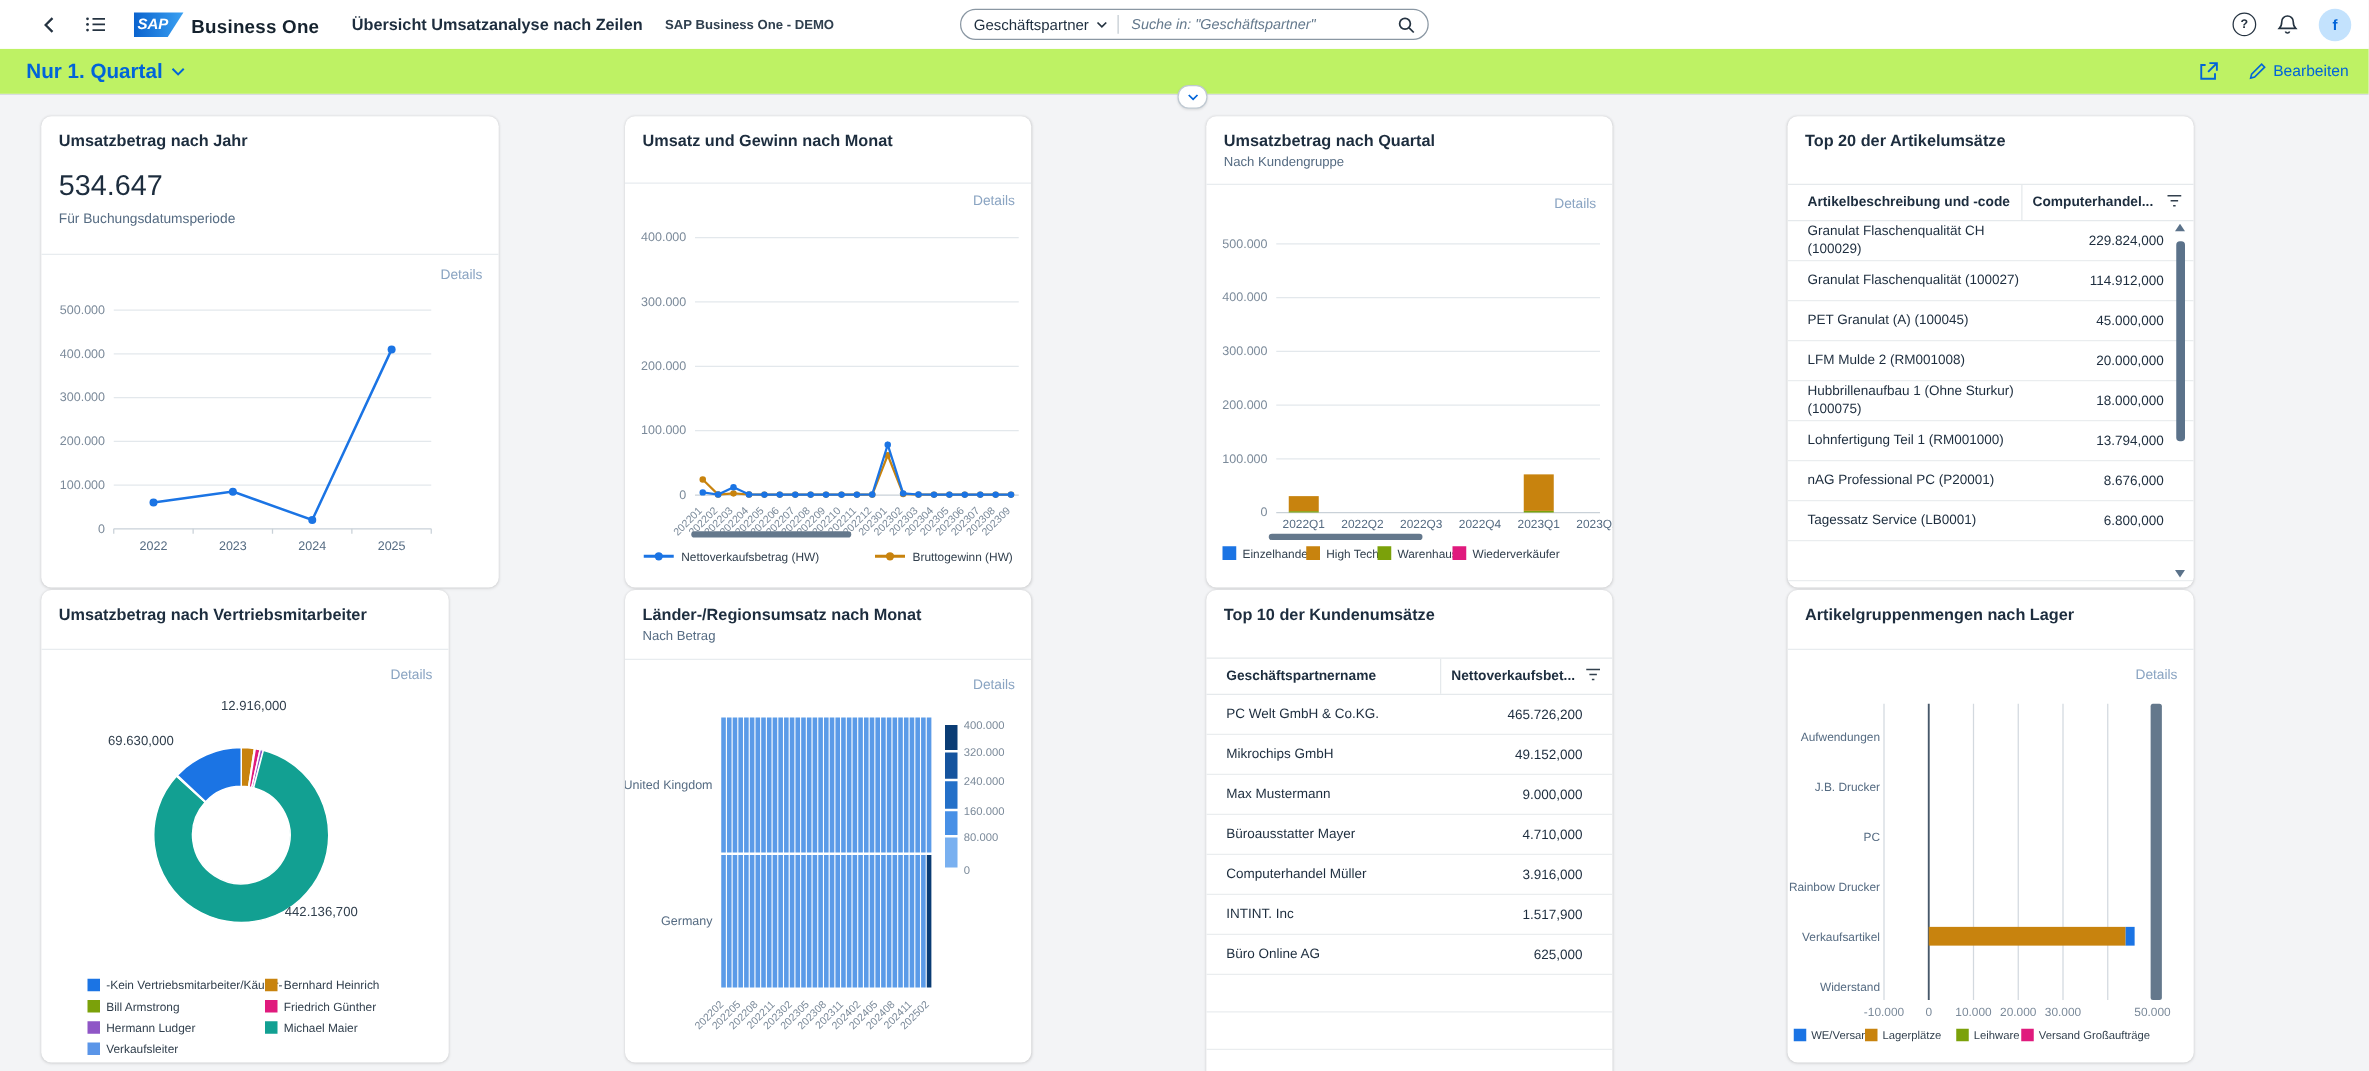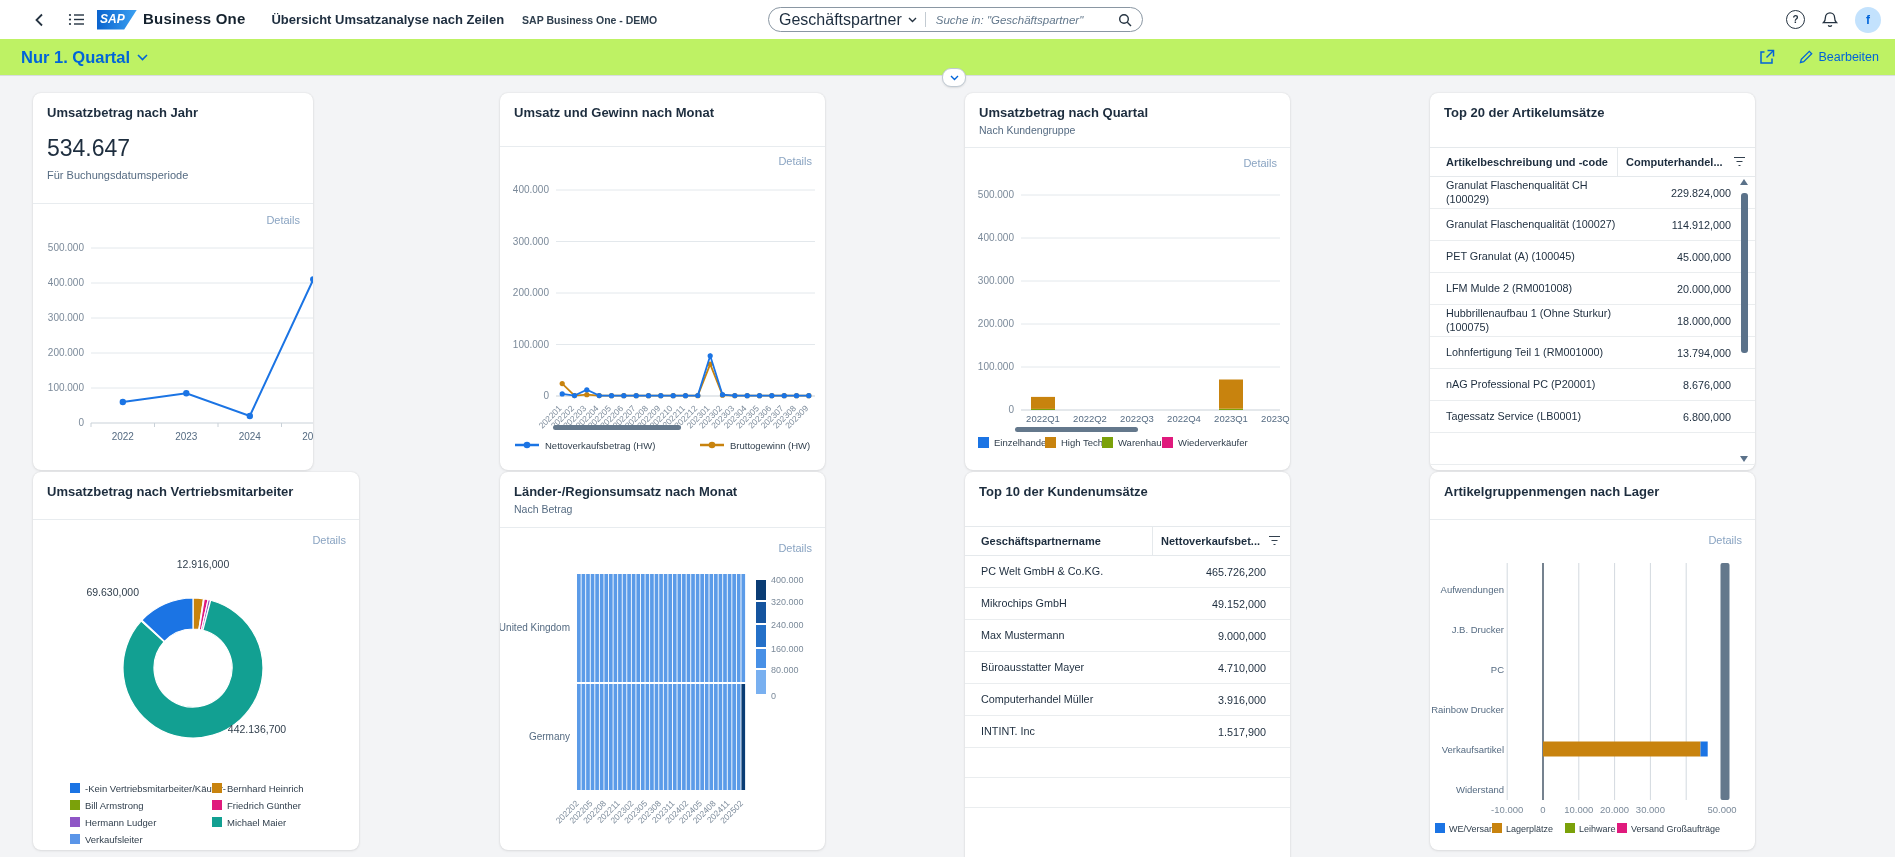--- a/index.html
+++ b/index.html
@@ -3,27 +3,27 @@
 <meta charset="utf-8">
 <style>
   html,body{margin:0;padding:0}
   body{width:1895px;height:857px;background:#F3F4F6;font-family:"Liberation Sans","DejaVu Sans",sans-serif;color:#1D2D3E;overflow:hidden;position:relative}
   svg{font-family:inherit}
   
   .topbar{position:absolute;left:0;top:0;width:1895px;height:39px;background:#fff;display:flex;align-items:center;z-index:5}
   .icon-btn{background:none;border:none;padding:2px 4px;cursor:pointer;display:flex;align-items:center}
   .back-btn{margin-left:30px}
   .switch-btn{margin-left:16px}
-  .logo{display:flex;align-items:flex-start;margin-left:8px}
+  .logo{display:flex;align-items:flex-end;margin-left:18px}
   .sap-badge{display:inline-flex;align-items:flex-start;width:40px;height:20px;background:linear-gradient(90deg,#0A63CE 0%,#3BA1F2 100%);clip-path:polygon(0 0,100% 0,68% 100%,0 100%);color:#fff;font-style:italic;font-weight:700;font-size:12px;padding:2px 0 0 3px;box-sizing:border-box}
   .brand{font-size:15px;font-weight:700;color:#15222E;margin-left:6px;letter-spacing:.2px}
   .page-title{font-size:13px;font-weight:700;color:#1D2D3E;margin-left:26px}
   .system-name{font-size:10.5px;font-weight:700;color:#30404F;margin-left:18px}
   .search{position:absolute;left:768px;top:7px;width:375px;height:25px;border:1px solid #8A97A3;border-radius:13px;background:#fff;display:flex;align-items:center;box-sizing:border-box;padding:0 10px}
-  .scope{display:flex;align-items:center;gap:6px;font-size:16px;color:#1D2D3E;cursor:pointer;white-space:nowrap}
+  .scope{display:flex;align-items:center;gap:6px;font-size:12px;color:#1D2D3E;cursor:pointer;white-space:nowrap}
   .search .sep{width:1px;height:15px;background:#C3CBD2;margin:0 8px}
   .search input{flex:1;border:none;outline:none;font-size:11.5px;color:#1D2D3E;font-family:inherit;background:transparent}
   .search input::placeholder{font-style:italic;color:#63788C}
   .top-right{position:absolute;right:14px;top:0;height:39px;display:flex;align-items:center;gap:17px}
   .help-circle{width:17px;height:17px;border:1.6px solid #253341;border-radius:50%;display:flex;align-items:center;justify-content:center;font-size:10px;font-weight:700;color:#253341;cursor:pointer}
   .avatar{width:26px;height:26px;border-radius:50%;background:#C3E2FD;color:#0064D9;font-weight:700;font-size:12px;display:flex;align-items:center;justify-content:center;cursor:pointer}
   
   .subbar{position:absolute;left:0;top:39px;width:1895px;height:36px;background:#bef264;display:flex;align-items:center;z-index:4}
   .variant{display:flex;align-items:center;gap:7px;margin-left:21px;cursor:pointer}
   .variant-title{font-size:16.5px;font-weight:700;color:#0064D9}
@@ -134,21 +134,21 @@
     </span>
   </div>
 </div>
 <div class="main-divider"></div>
 <div class="collapse-pill">
   <svg width="9" height="6" viewBox="0 0 9 6">
       <path d="M1 1l3.5 3.5L8 1" fill="none" stroke="#0064D9" stroke-width="1.4"></path>
     </svg>
 </div>
 
-<div class="card" style="left:33px;top:93px;width:280px;height:377px">
+<div class="card" style="left:33px;top:93px;width:366px;height:377px">
   <div class="ctitle">Umsatzbetrag nach Jahr</div>
   <div class="kpi">534.647</div>
   <div class="kpi-cap">Für Buchungsdatumsperiode</div>
   <div class="chead-line" style="top:110px"></div>
   <a class="details" style="top:121px">Details</a>
   <div class="cbody" id="c1" style="top:111px"><svg width="325" height="266" viewBox="0 0 325 266">
         <line x1="58" y1="44" x2="312" y2="44" stroke="#E3E8EC" stroke-width="1"></line>
         <text x="51" y="47" text-anchor="end" font-size="10" fill="#7B8A9A">500.000</text>
         <line x1="58" y1="79" x2="312" y2="79" stroke="#E3E8EC" stroke-width="1"></line>
         <text x="51" y="82" text-anchor="end" font-size="10" fill="#7B8A9A">400.000</text>
@@ -535,20 +535,24 @@
         <div class="tval">4.710,000</div>
       </div>
       <div class="trow">
         <div class="tname">Computerhandel Müller</div>
         <div class="tval">3.916,000</div>
       </div>
       <div class="trow">
         <div class="tname">INTINT. Inc</div>
         <div class="tval">1.517,900</div>
       </div>
+      <div class="trow">
+        <div class="tname">Büro Online AG</div>
+        <div class="tval">625,000</div>
+      </div>
       <div class="trow empty"></div>
       <div class="trow empty"></div>
     </div>
 </div>
 
 <div class="card" style="left:1430px;top:472px;width:325px;height:378px">
   <div class="ctitle">Artikelgruppenmengen nach Lager</div>
   <div class="chead-line" style="top:47px"></div>
   <a class="details" style="top:62px">Details</a>
   <div class="cbody" id="c8" style="top:48px"><svg width="325" height="330" viewBox="0 0 325 330">

